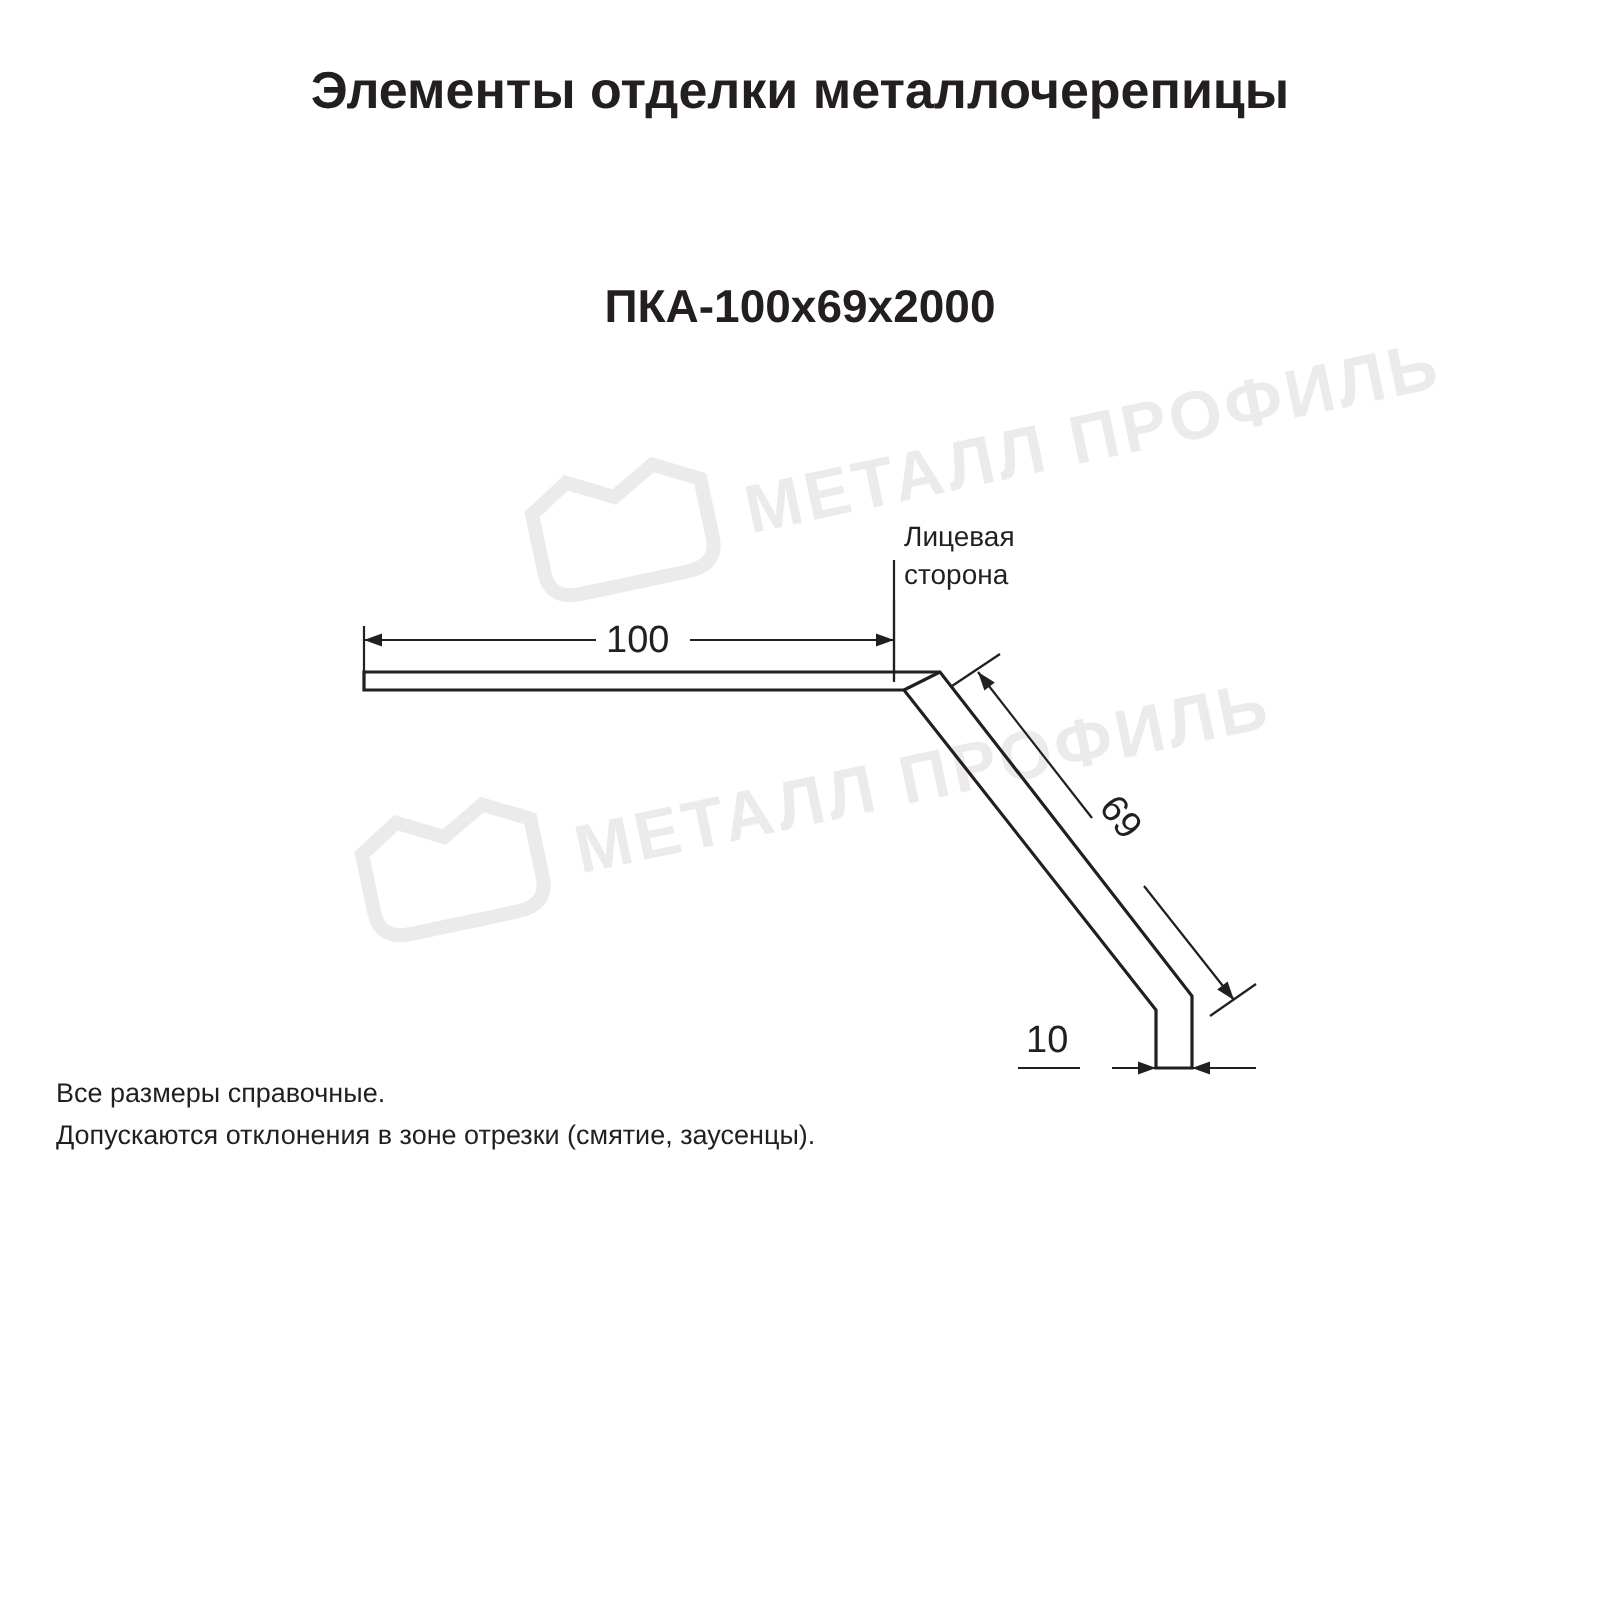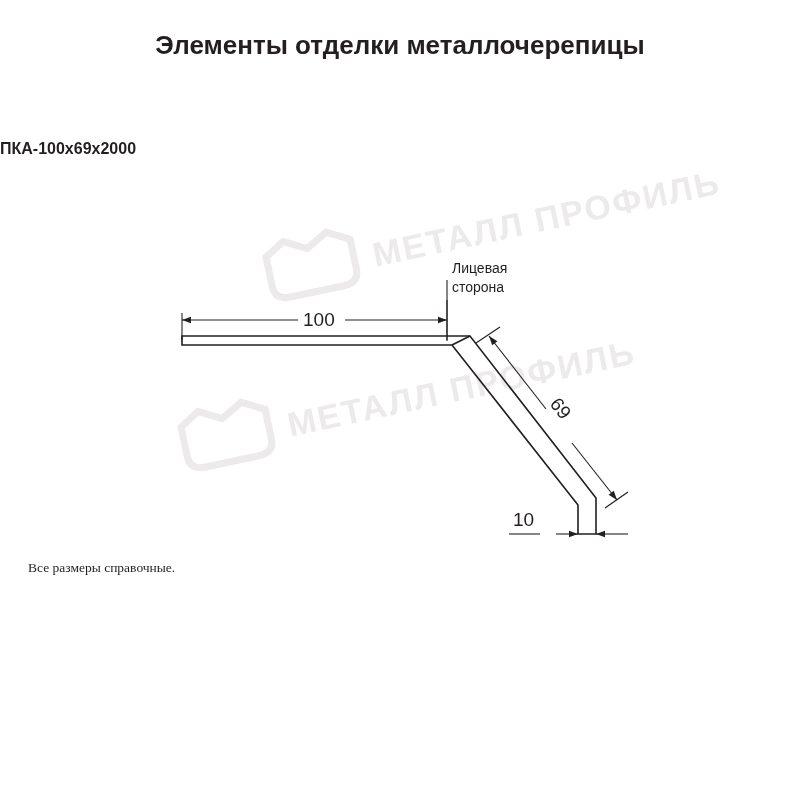--- a/index.html
+++ b/index.html
@@ -37,42 +37,42 @@
     width: 800px;
     text-align: center;
     font-size: 21px;
     font-weight: bold;
   }
   .code {
     position: absolute;
     top: 140px;
     left: 0;
     width: 800px;
-    font-size: 16px;
+    text-align: center;
+    font-size: 23px;
     font-weight: bold;
   }
   .drawing {
     position: absolute;
     top: 0;
     left: 0;
     width: 800px;
     height: 800px;
   }
   .footnotes {
     position: absolute;
     left: 28px;
     bottom: 18px;
     font-size: 13.5px;
     line-height: 21px;
     color: #231f20;
   }
   .footnote-line {
     display: block;
     white-space: nowrap;
-    font-family: Liberation Serif, serif;
   }
   svg text {
     font-family: "Liberation Sans", sans-serif;
     fill: #231f20;
   }
   .wm {
     fill: none;
     stroke: #eceaea;
     stroke-width: 7;
   }
@@ -142,15 +142,16 @@
       <line x1="509" y1="534" x2="540" y2="534"></line>
       <line x1="556" y1="534" x2="578" y2="534"></line>
       <path d="M578,534 l-9,-3.2 l0,6.4 z" fill="#231f20" stroke="none"></path>
       <path d="M596,534 l9,-3.2 l0,6.4 z" fill="#231f20" stroke="none"></path>
     </g>
     <text x="513" y="526" font-size="19">10</text>
   </svg>
 
   <div class="footnotes">
     <span class="footnote-line">Все размеры справочные.</span>
+    <span class="footnote-line">Допускаются отклонения в зоне отрезки (смятие, заусенцы).</span>
   </div>
 
 </div>
 
 </body></html>

